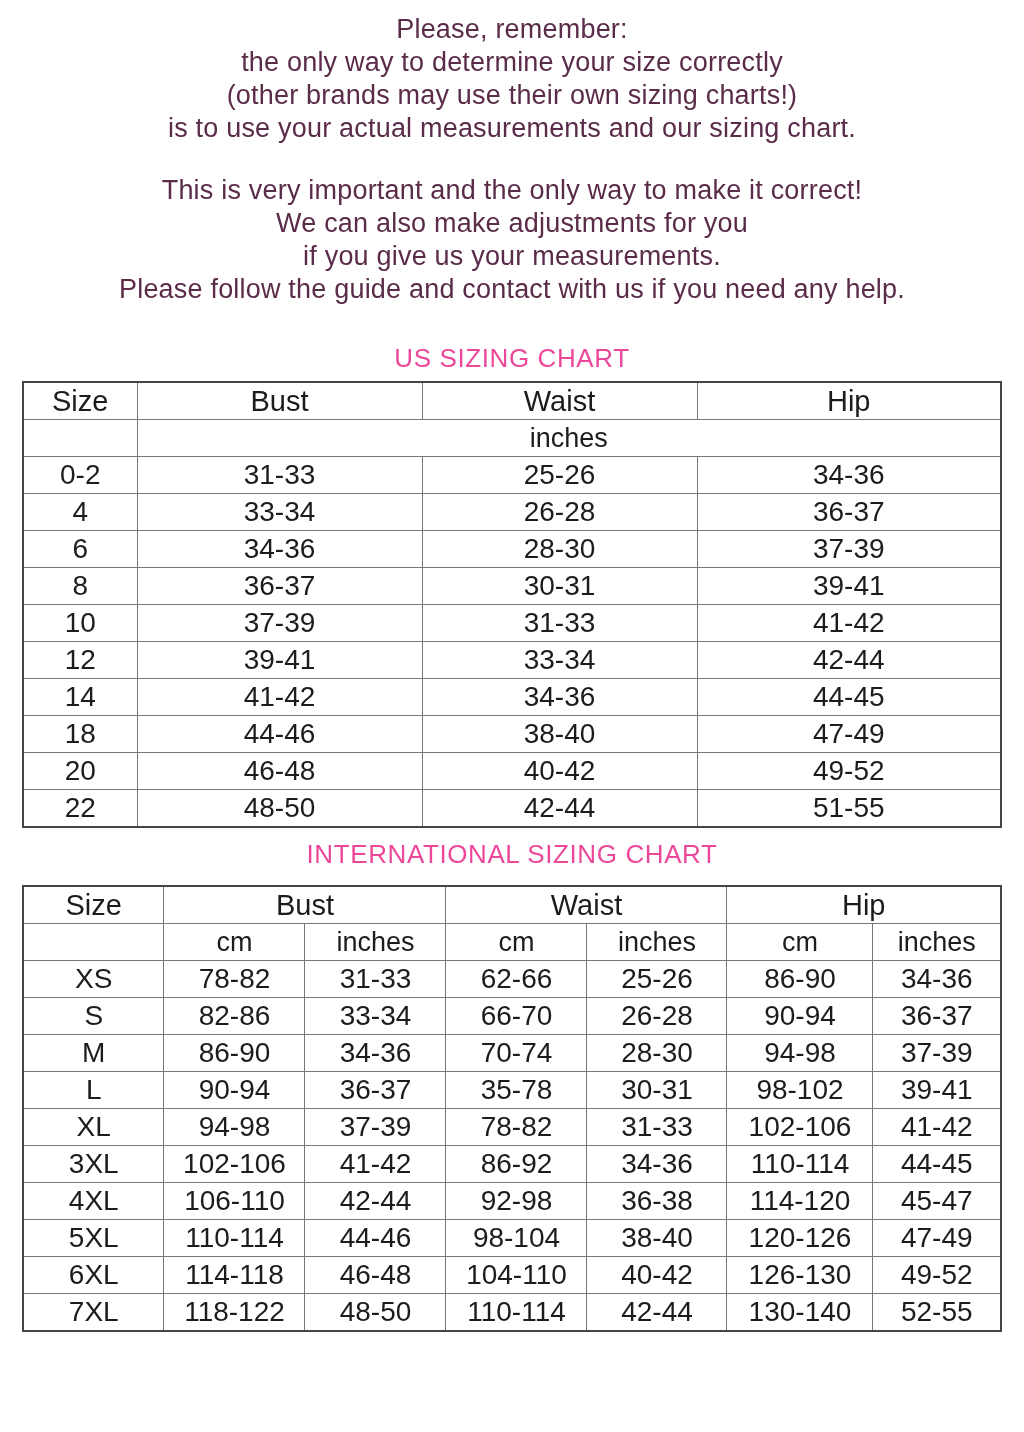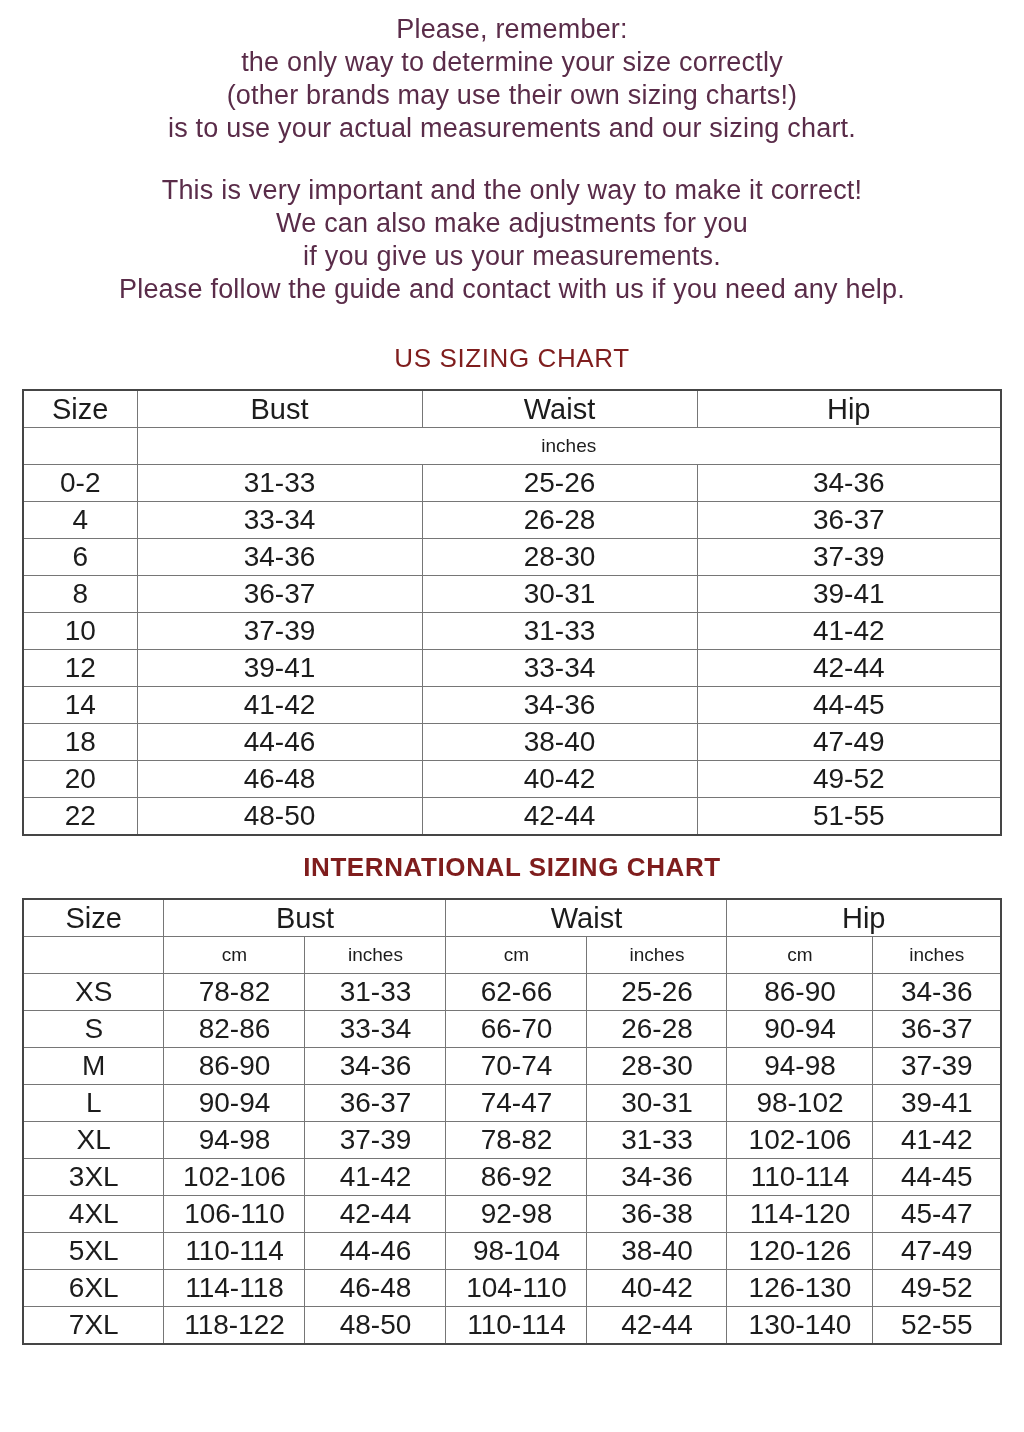--- a/index.html
+++ b/index.html
@@ -30,36 +30,35 @@
     letter-spacing: 0.2px;
   }
   .intro-gap {
     height: 29px;
   }
   
   .chart-title {
     text-align: center;
     font-size: 26px;
     letter-spacing: 0.6px;
-    color: #7f1d1d;
+    color: #ec4899;
     line-height: 30px;
   }
   .chart-title.us {
     margin-top: 37px;
     margin-bottom: 5px;
   }
   .chart-title.intl {
     margin-top: 11px;
     margin-bottom: 16px;
-    font-weight: bold;
   }
   
   table.sizing {
     width: 978px;
-    margin: 16px auto;
+    margin: 8px auto;
     border-collapse: collapse;
     table-layout: fixed;
     border: 2px solid #454545;
   }
   table.sizing th,
   table.sizing td {
     border: 1px solid #767676;
     text-align: center;
     vertical-align: middle;
     height: 36px;
@@ -69,21 +68,21 @@
     overflow: hidden;
     white-space: nowrap;
   }
   table.sizing th {
     font-size: 29px;
   }
   table.sizing td {
     font-size: 28px;
   }
   tr.unit-row td {
-    font-size: 19px;
+    font-size: 27px;
   }
 </style>
 </head>
 <body>
 
 <div class="page">
 
   <div class="intro">
     <div>
         <div>Please, remember:</div>
@@ -239,21 +238,21 @@
           <td>34-36</td>
           <td>70-74</td>
           <td>28-30</td>
           <td>94-98</td>
           <td>37-39</td>
         </tr>
         <tr>
           <td>L</td>
           <td>90-94</td>
           <td>36-37</td>
-          <td>74-47</td>
+          <td>35-78</td>
           <td>30-31</td>
           <td>98-102</td>
           <td>39-41</td>
         </tr>
         <tr>
           <td>XL</td>
           <td>94-98</td>
           <td>37-39</td>
           <td>78-82</td>
           <td>31-33</td>

